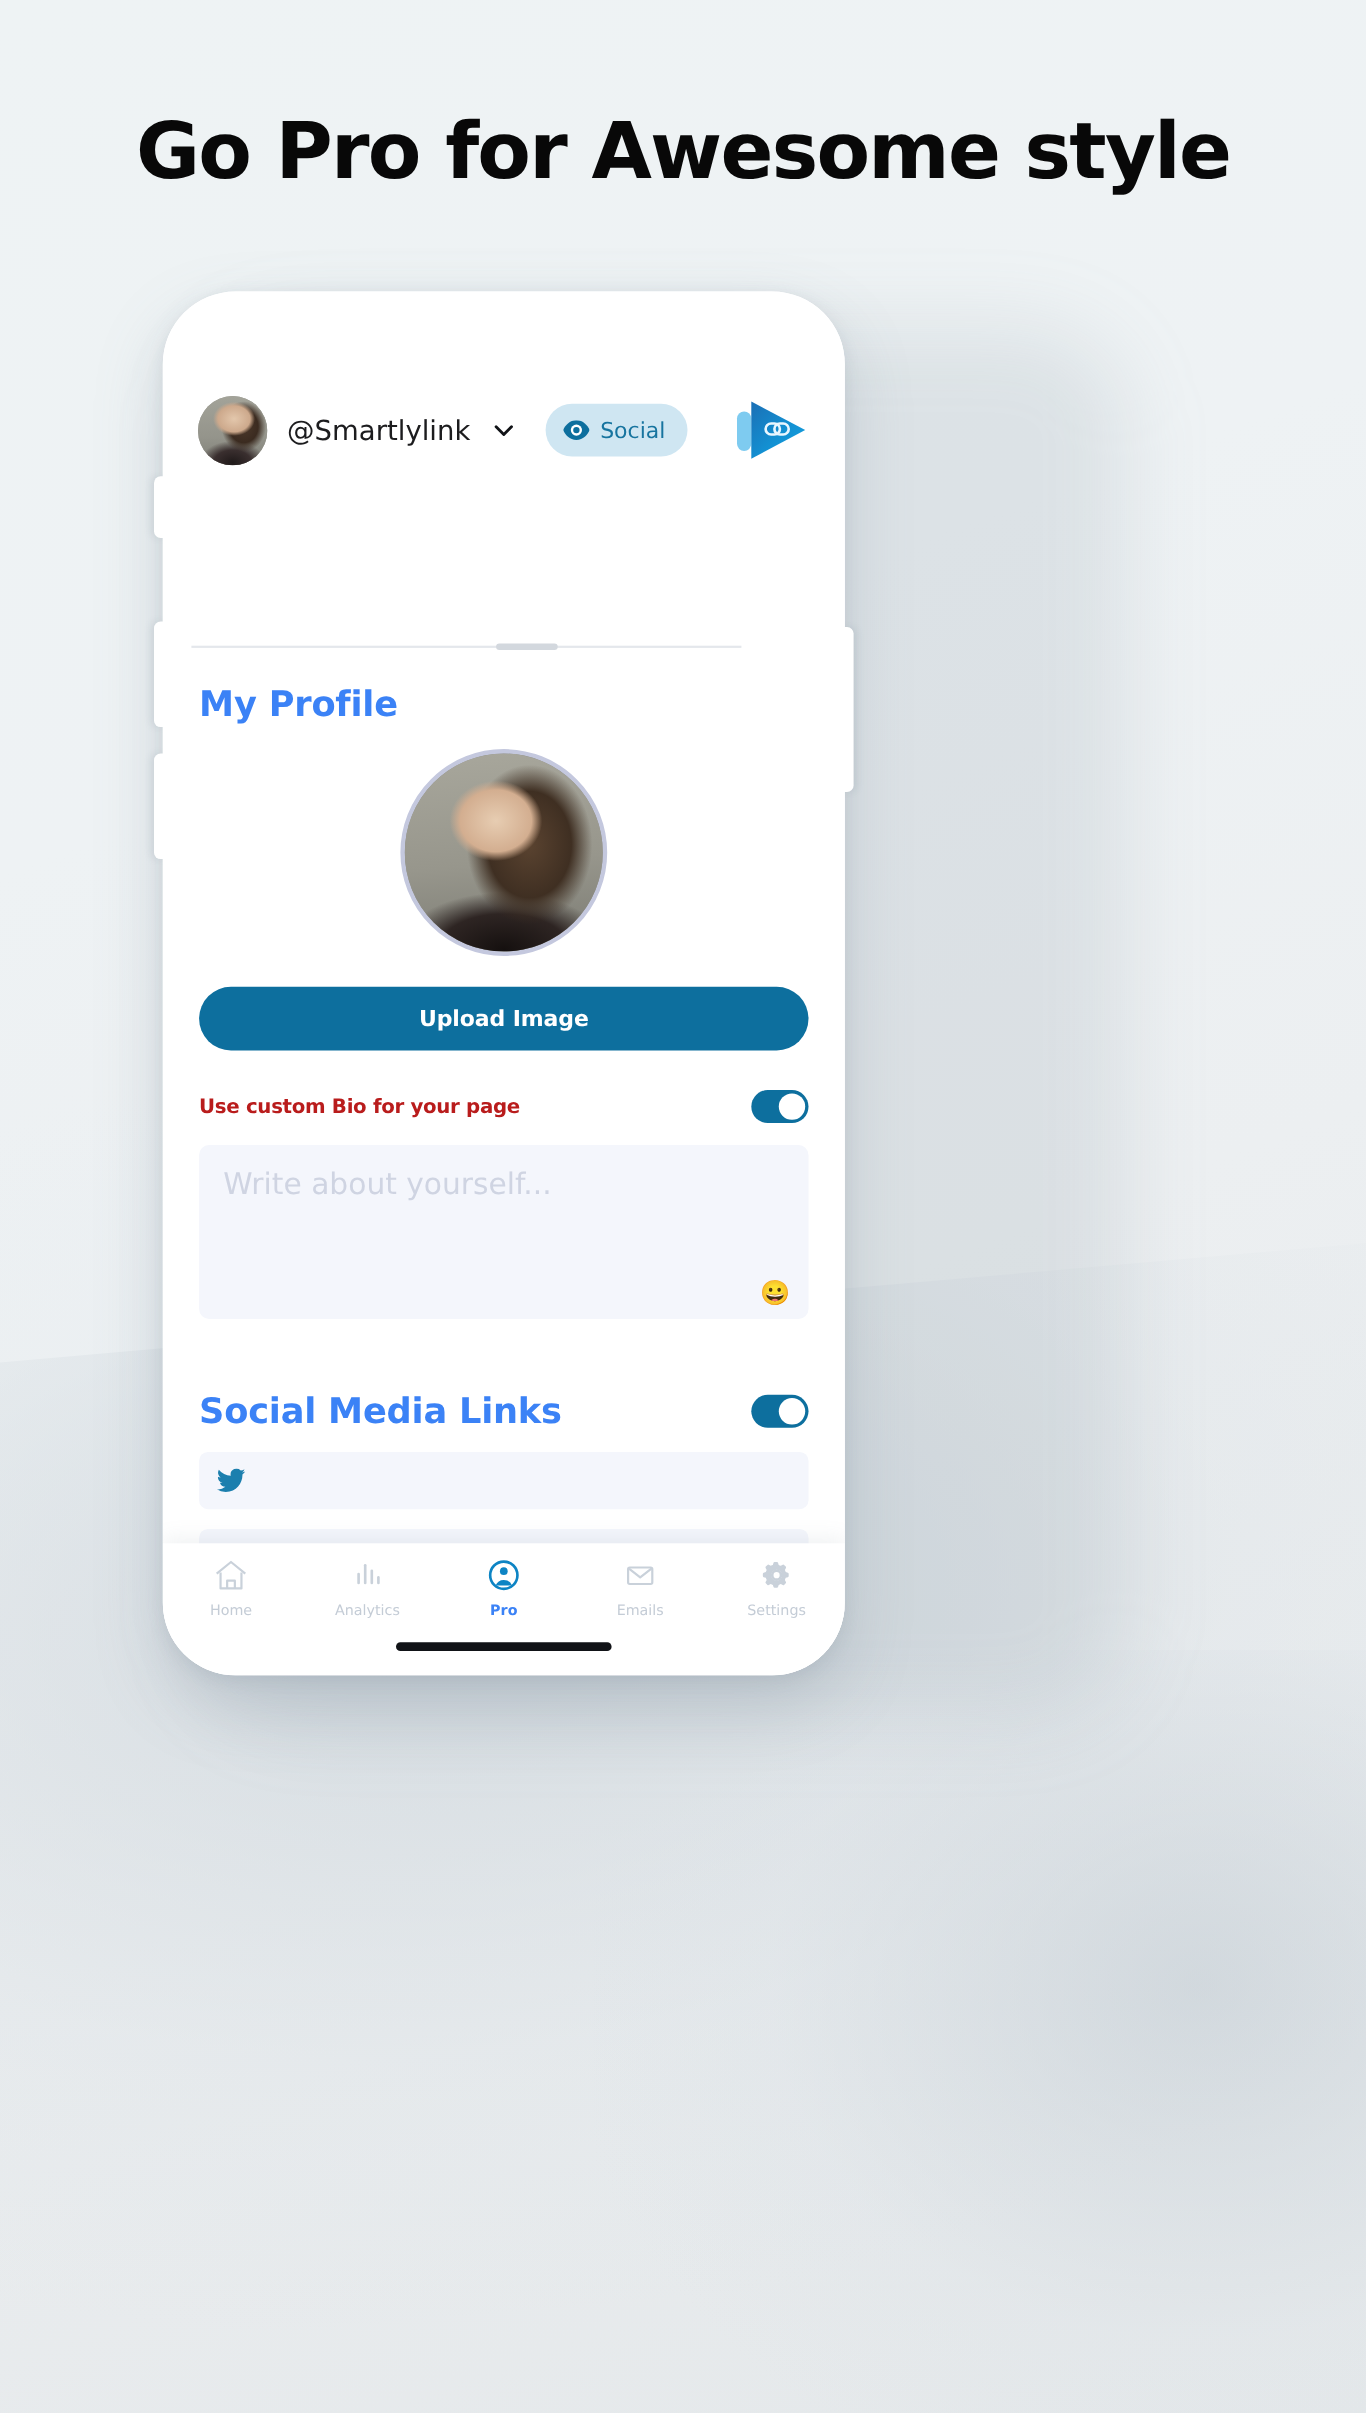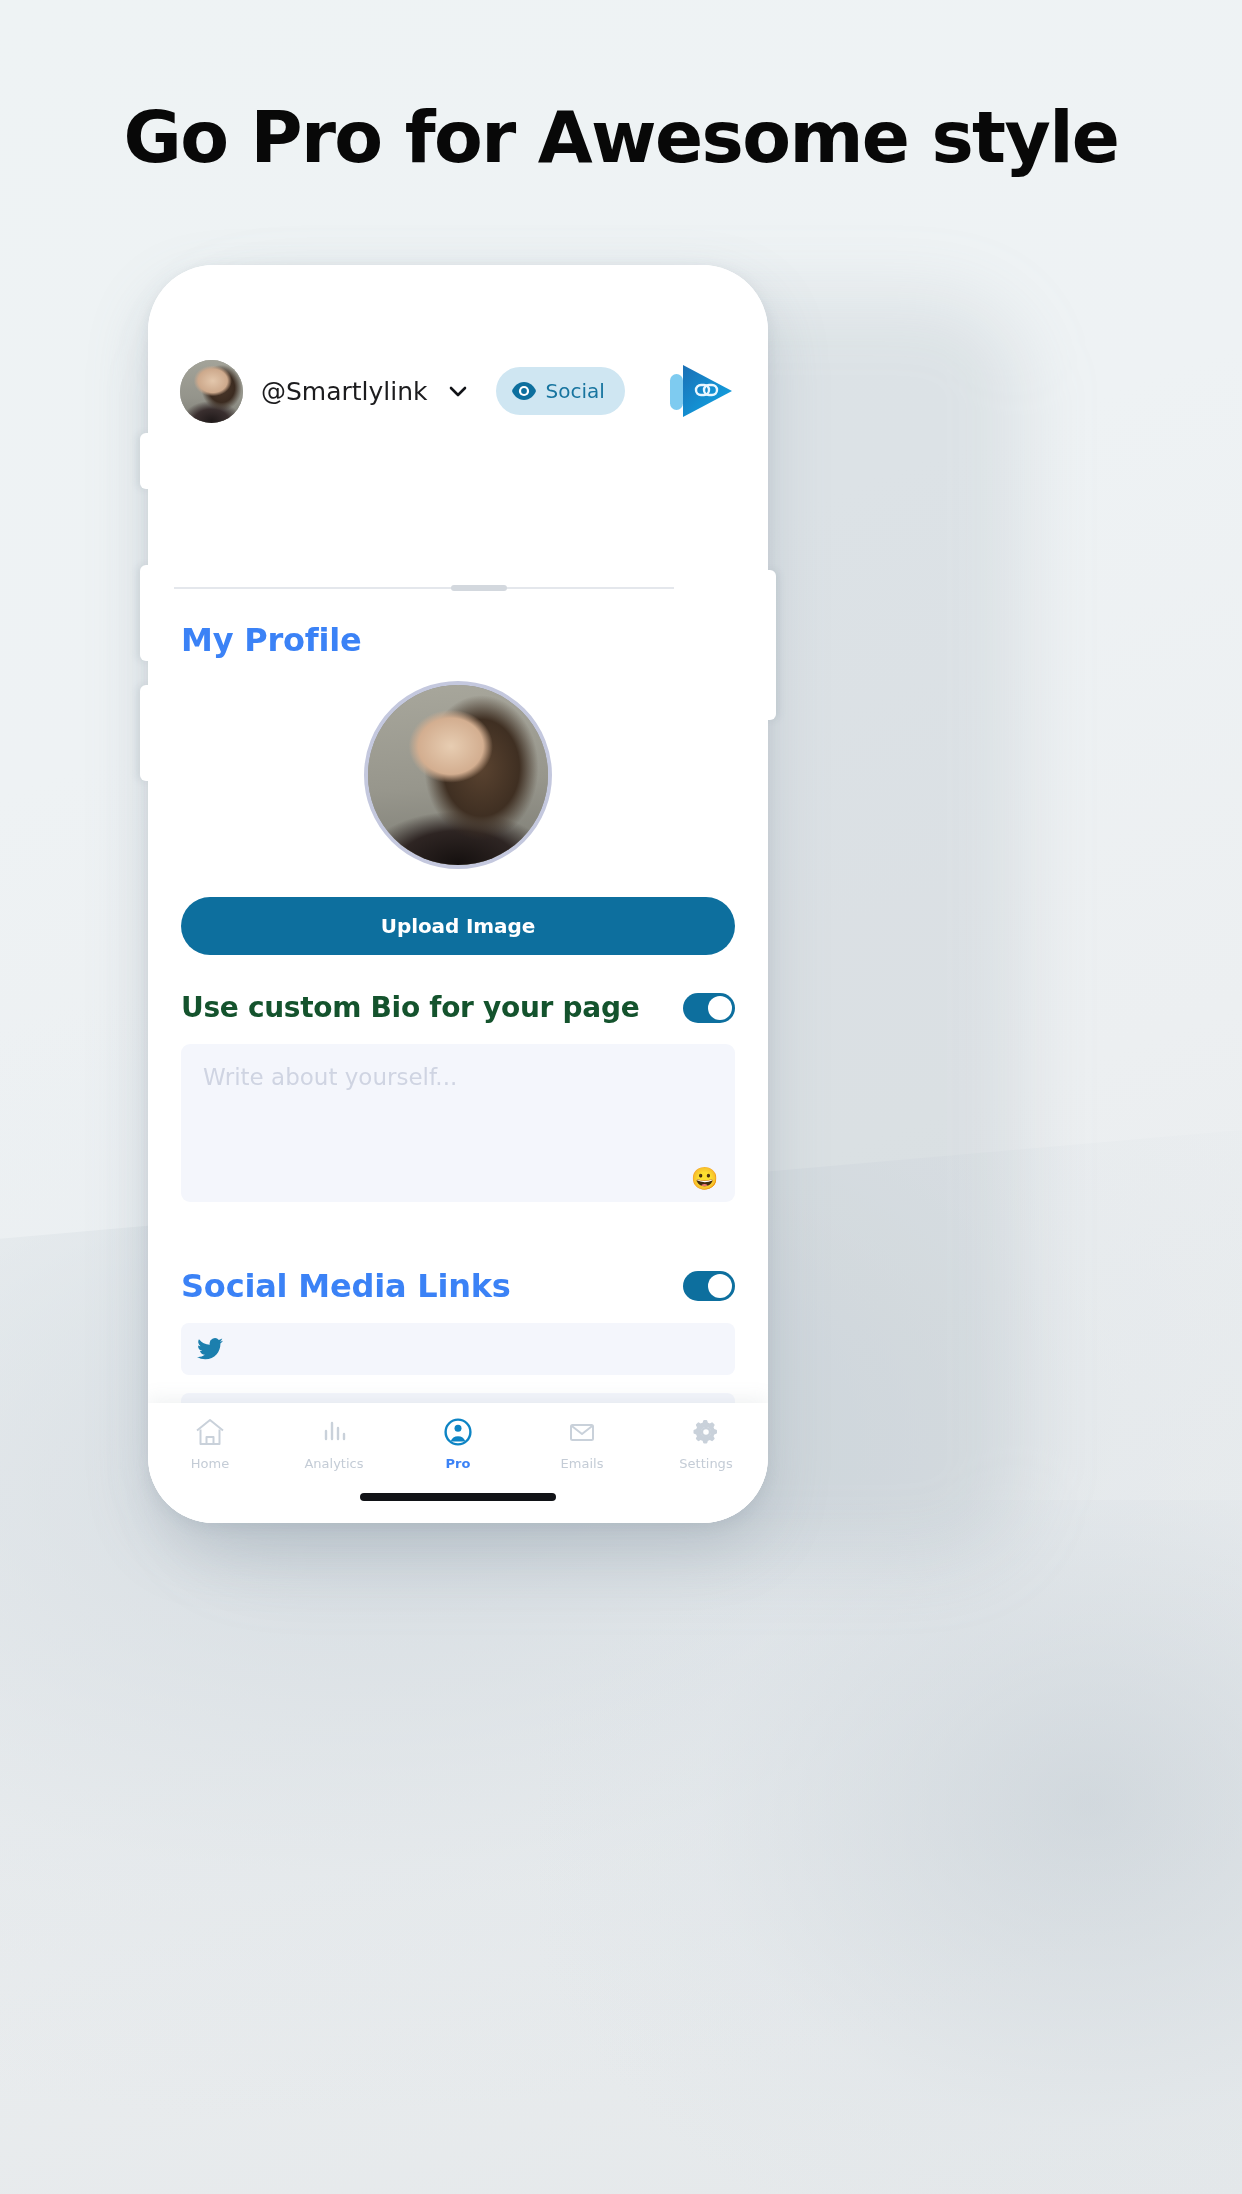--- a/index.html
+++ b/index.html
@@ -239,22 +239,22 @@
 
   .row-between {
     margin-top: 36px;
     display: flex;
     align-items: center;
     justify-content: space-between;
   }
   .row-label {
     font-family: "DejaVu Sans", sans-serif;
     font-weight: bold;
-    font-size: 28px;
-    color: #14532d;
+    font-size: 18px;
+    color: #b91c1c;
     letter-spacing: -0.3px;
   }
 
   .toggle {
     width: 52px; height: 30px;
     border-radius: 16px;
     background: #0d6f9e;
     position: relative;
     flex: 0 0 auto;
     cursor: pointer;
@@ -271,21 +271,21 @@
     margin-top: 20px;
     height: 158px;
     border-radius: 9px;
     background: #f4f6fc;
     position: relative;
     padding: 20px 22px;
     cursor: text;
   }
   .bio-box .ph {
     font-family: "DejaVu Sans", sans-serif;
-    font-size: 23px;
+    font-size: 27px;
     color: #cfd4e2;
   }
   .bio-box .emoji {
     position: absolute;
     right: 16px; bottom: 10px;
     font-size: 22px;
     cursor: pointer;
   }
 
   .social-list { margin-top: 18px; }

